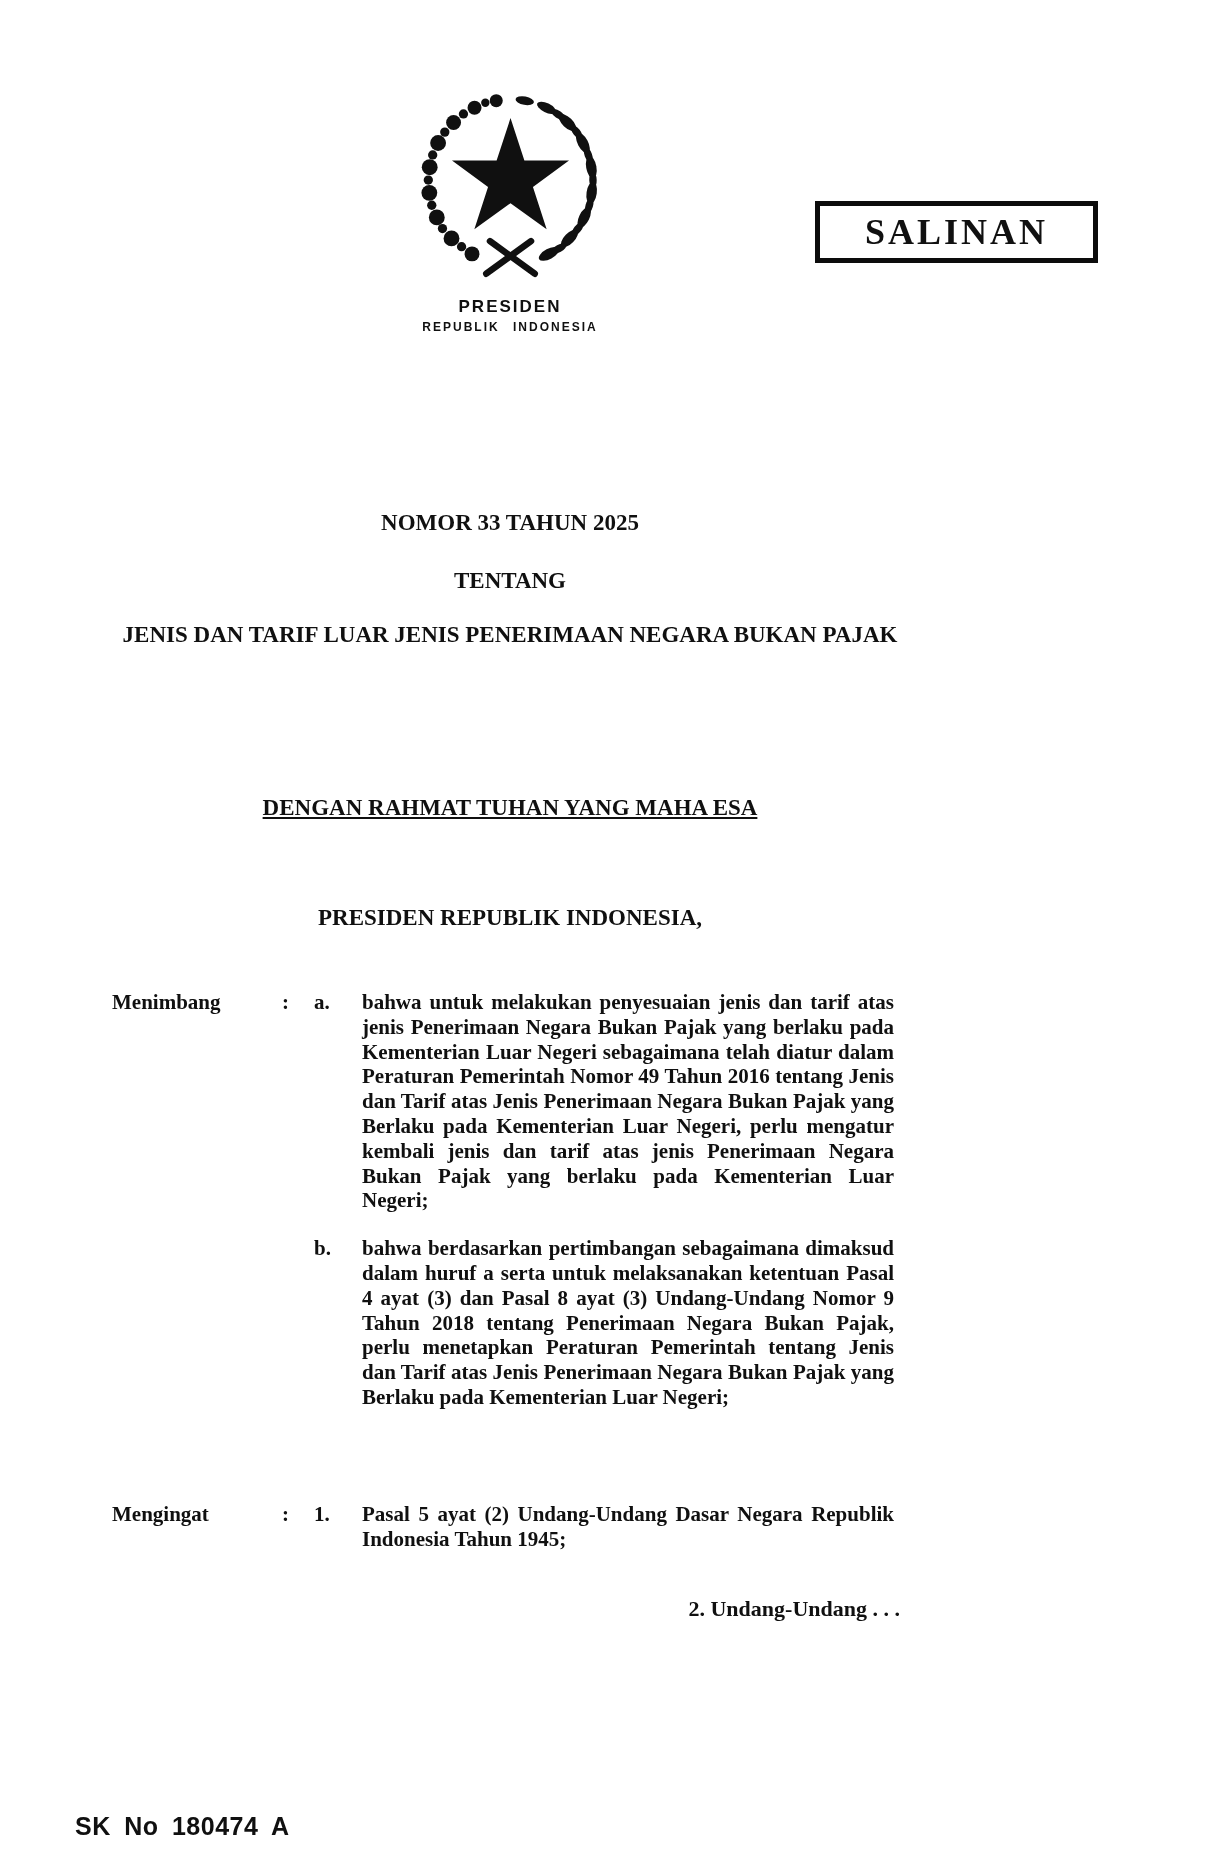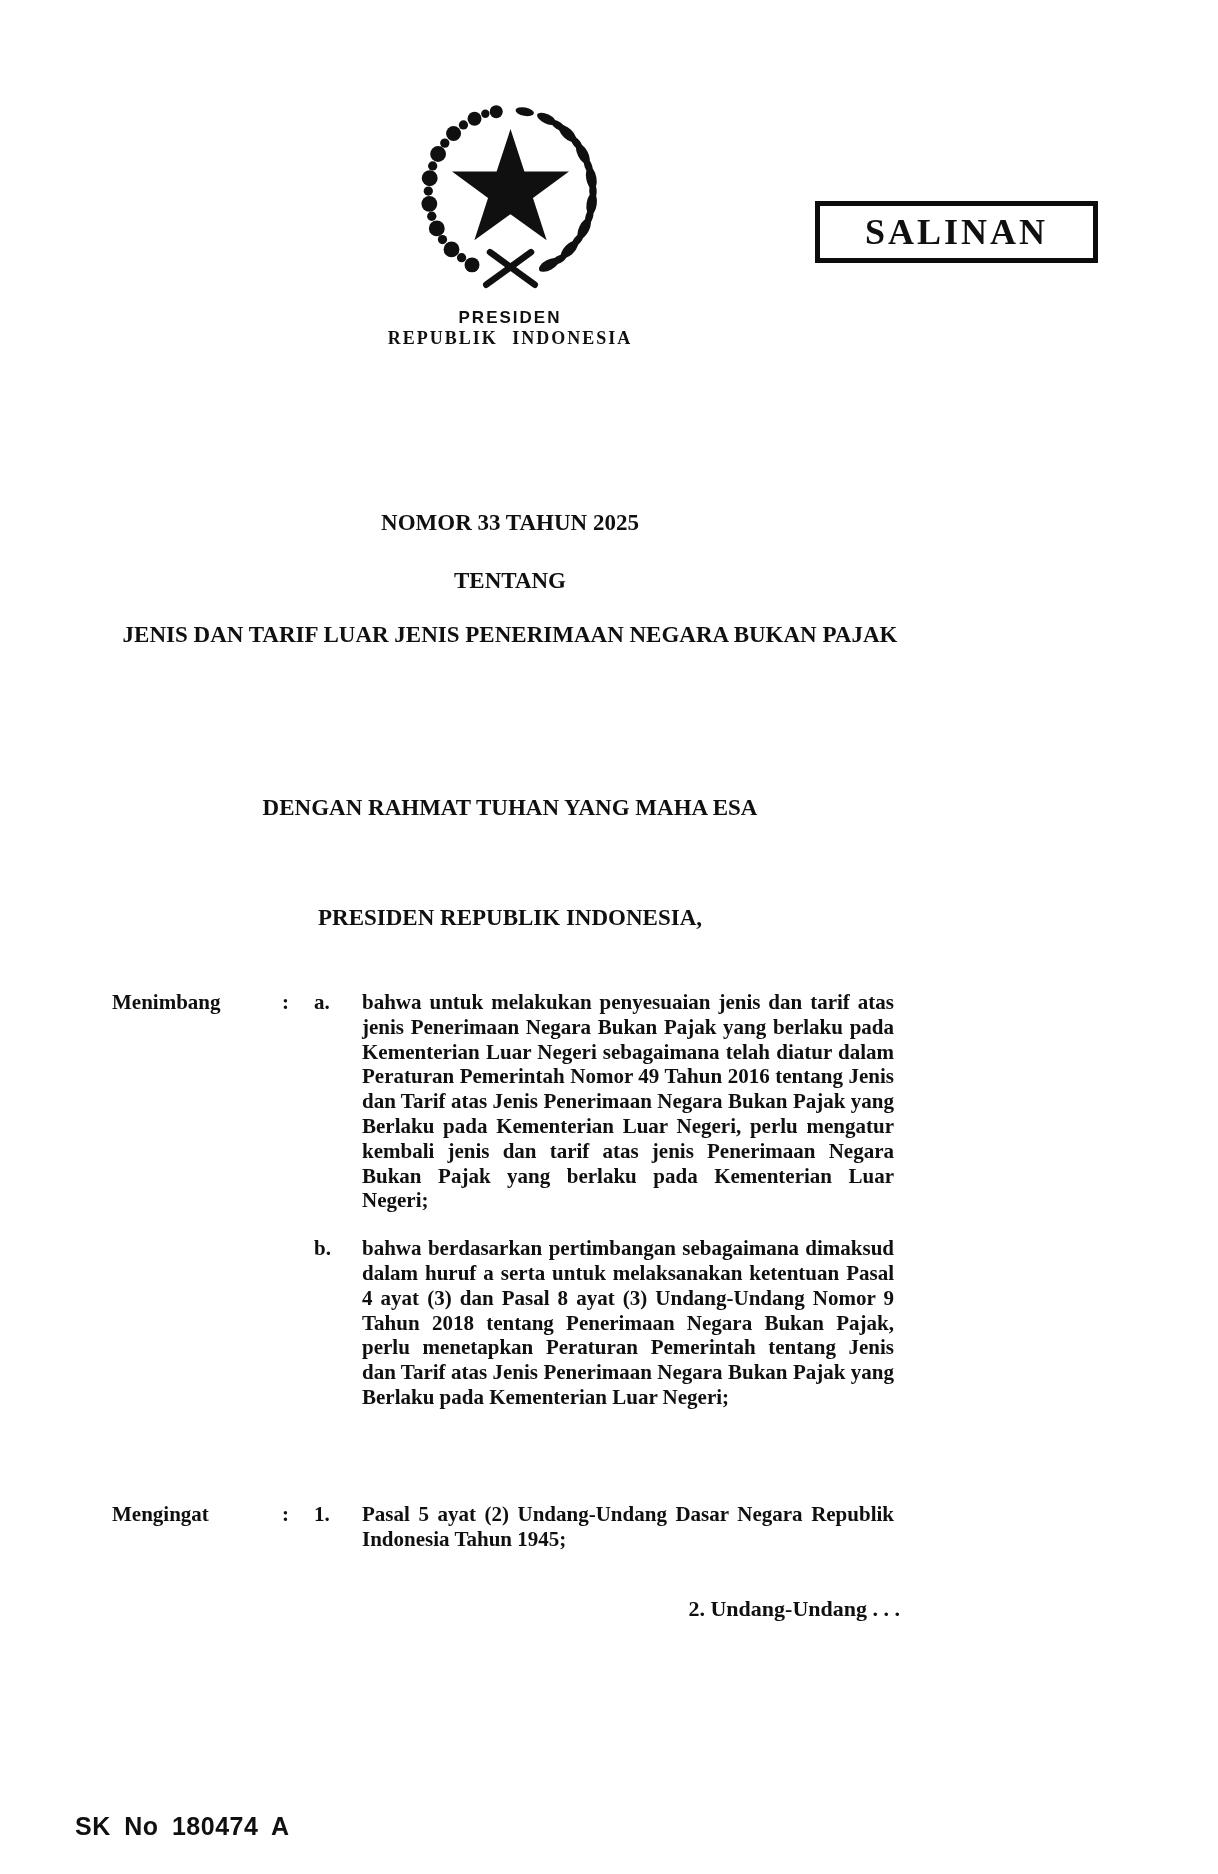--- a/index.html
+++ b/index.html
@@ -4,39 +4,39 @@
 <style>
   html,body{margin:0;padding:0;}
   body{
     width:1218px;height:1874px;background:#ffffff;position:relative;
     font-family:"Liberation Serif", serif;color:#101010;
     -webkit-font-smoothing:antialiased;
   }
   .page{position:absolute;inset:0;}
 
   
-  .emblem-wrap{position:absolute;left:120px;top:99px;width:780px;text-align:center;}
+  .emblem-wrap{position:absolute;left:120px;top:88px;width:780px;text-align:center;}
   .emblem-svg{display:inline-block;}
   .emblem-caption{margin-top:4px;line-height:21px;
     font-family:"Liberation Sans", sans-serif;font-weight:bold;}
   .emblem-caption .cap1{font-size:17px;letter-spacing:2px;}
-  .emblem-caption .cap2{font-size:18px;letter-spacing:2px;word-spacing:8px;font-family:Liberation Serif, serif;}
+  .emblem-caption .cap2{font-size:12px;letter-spacing:2px;word-spacing:8px;}
 
   
   .stamp{position:absolute;left:815px;top:201px;width:283px;height:62px;
     border:5px solid #0c0c0c;display:flex;align-items:center;justify-content:center;
     box-sizing:border-box;}
   .stamp span{font-family:"Liberation Serif", serif;font-weight:bold;
     font-size:36px;letter-spacing:3px;}
 
   
   .tline{position:absolute;left:120px;width:780px;text-align:center;
     font-weight:600;font-size:23px;white-space:nowrap;}
   .t1{top:450px;} .t2{top:510px;} .t3{top:568px;} .t4{top:622px;} .t5{top:680px;}
-  .t6{top:795px;} .t7{top:905px;}
+  .t6{top:795px;text-decoration:underline;} .t7{top:905px;}
 
   
   .body-block{position:absolute;left:112px;width:782px;font-size:21px;
     font-weight:600;line-height:24.8px;}
   .considerations{top:990px;}
   .legal{top:1502px;}
   .row{display:grid;grid-template-columns:170px 32px 48px 1fr;align-items:start;}
   .row + .row{margin-top:23px;}
   .cell-label{white-space:nowrap;}
   .cell-colon{text-align:left;}

